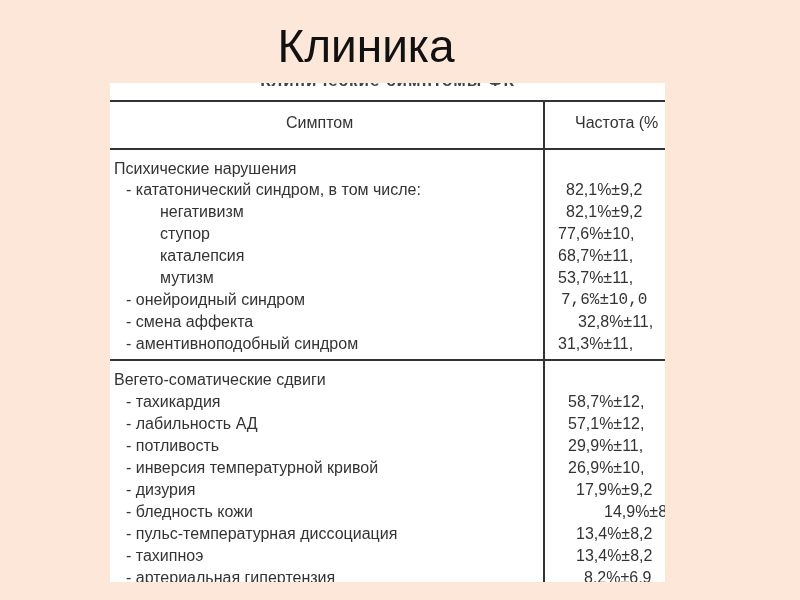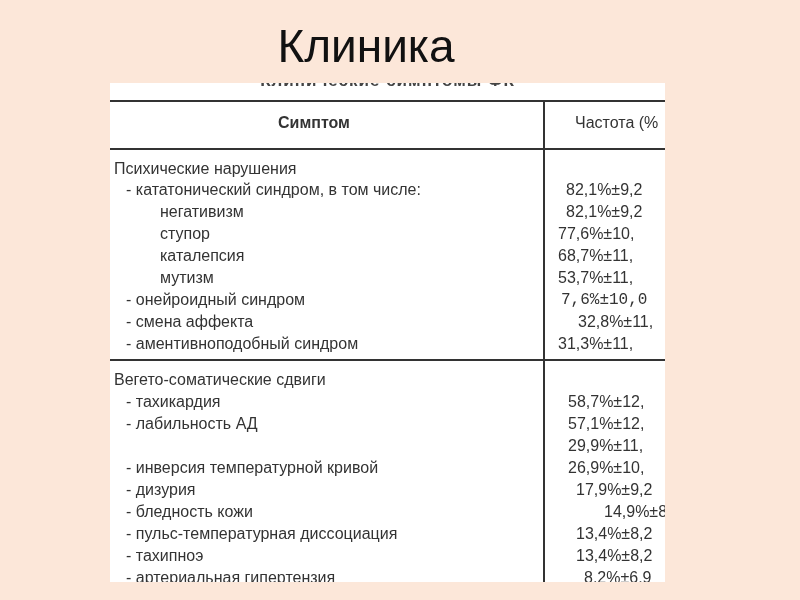--- a/index.html
+++ b/index.html
@@ -30,21 +30,21 @@
 </style>
 </head>
 <body>
 
 <div class="slide-title">Клиника</div>
 
 <div class="doc">
   <div class="caption">Клинические симптомы ФК</div>
   <div class="rule" style="top:17px;height:2px;"></div>
   <div class="vline"></div>
-  <div class="hdr" style="left:168px;font-weight:bold;">Симптом</div>
+  <div class="hdr" style="left:176px;">Симптом</div>
   <div class="hdr" style="left:465px;">Частота (%</div>
   <div class="rule" style="top:65px;height:2px;"></div>
 
   <div class="row" style="top:75px;">
     <span class="sym">Психические нарушения</span>
   </div>
   <div class="row" style="top:96px;">
     <span class="sym l1">- кататонический синдром, в том числе:</span>
     <span class="freq">82,1%±9,2</span>
   </div>
@@ -84,20 +84,21 @@
   </div>
   <div class="row" style="top:308px;">
     <span class="sym l1">- тахикардия</span>
     <span class="freq" style="left:458px;">58,7%±12,</span>
   </div>
   <div class="row" style="top:330px;">
     <span class="sym l1">- лабильность АД</span>
     <span class="freq" style="left:458px;">57,1%±12,</span>
   </div>
   <div class="row" style="top:352px;">
+    <span class="sym l1">- потливость</span>
     <span class="freq" style="left:458px;">29,9%±11,</span>
   </div>
   <div class="row" style="top:374px;">
     <span class="sym l1">- инверсия температурной кривой</span>
     <span class="freq" style="left:458px;">26,9%±10,</span>
   </div>
   <div class="row" style="top:396px;">
     <span class="sym l1">- дизурия</span>
     <span class="freq" style="left:466px;">17,9%±9,2</span>
   </div>

